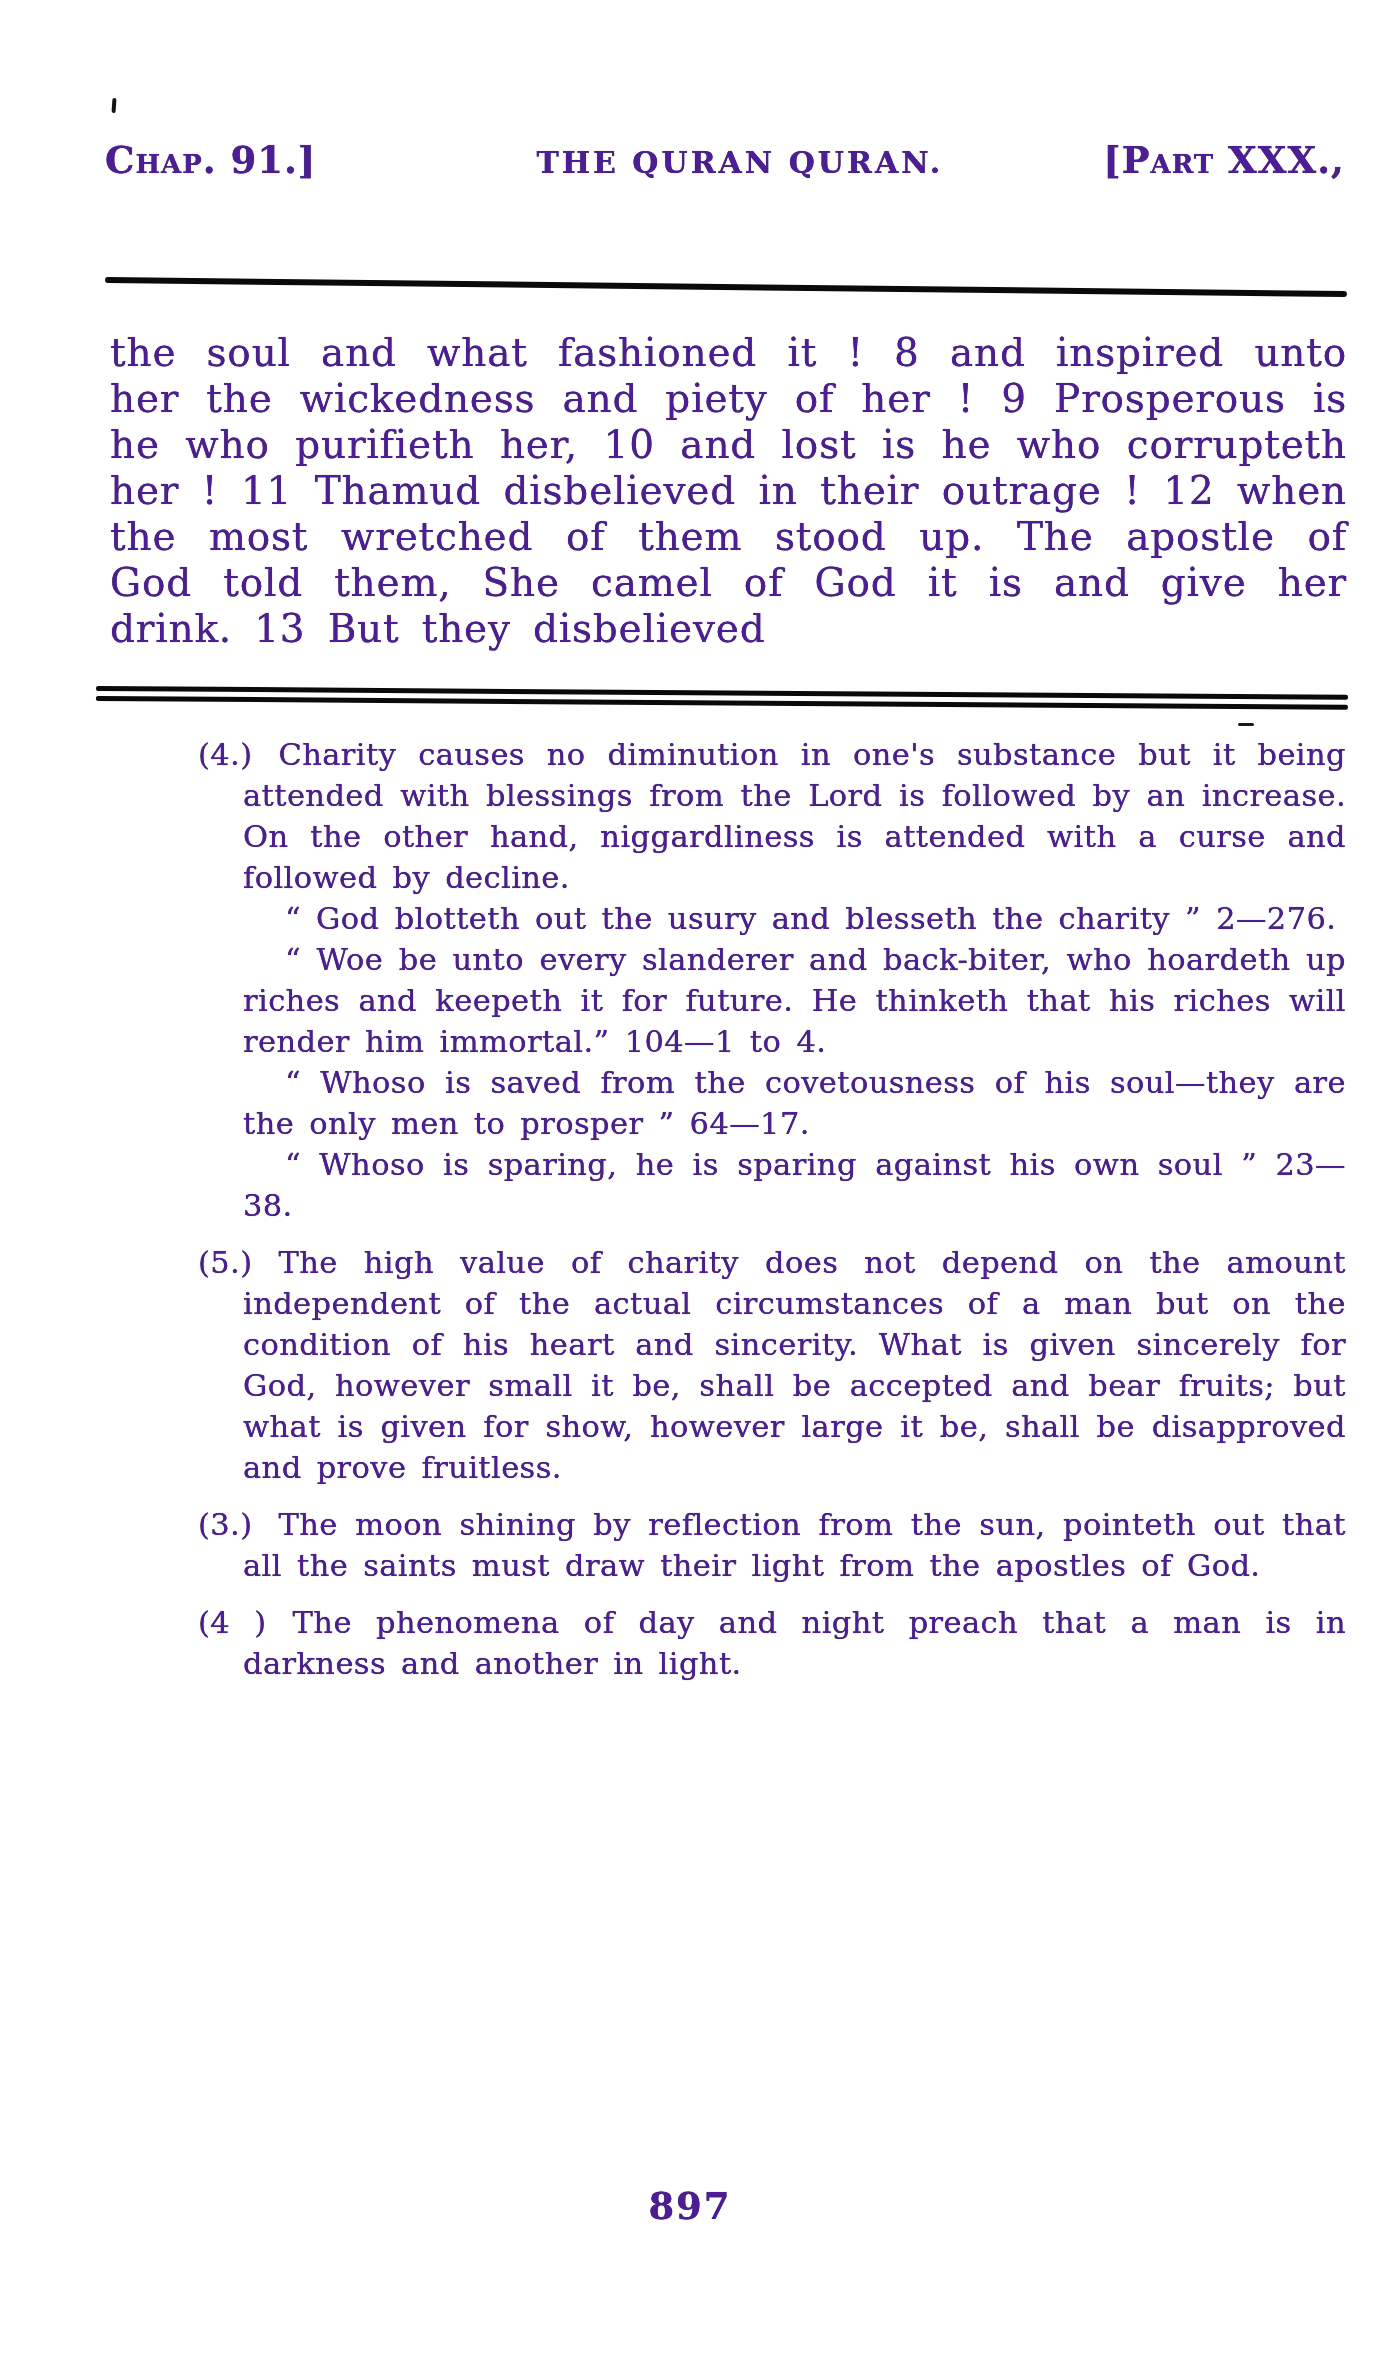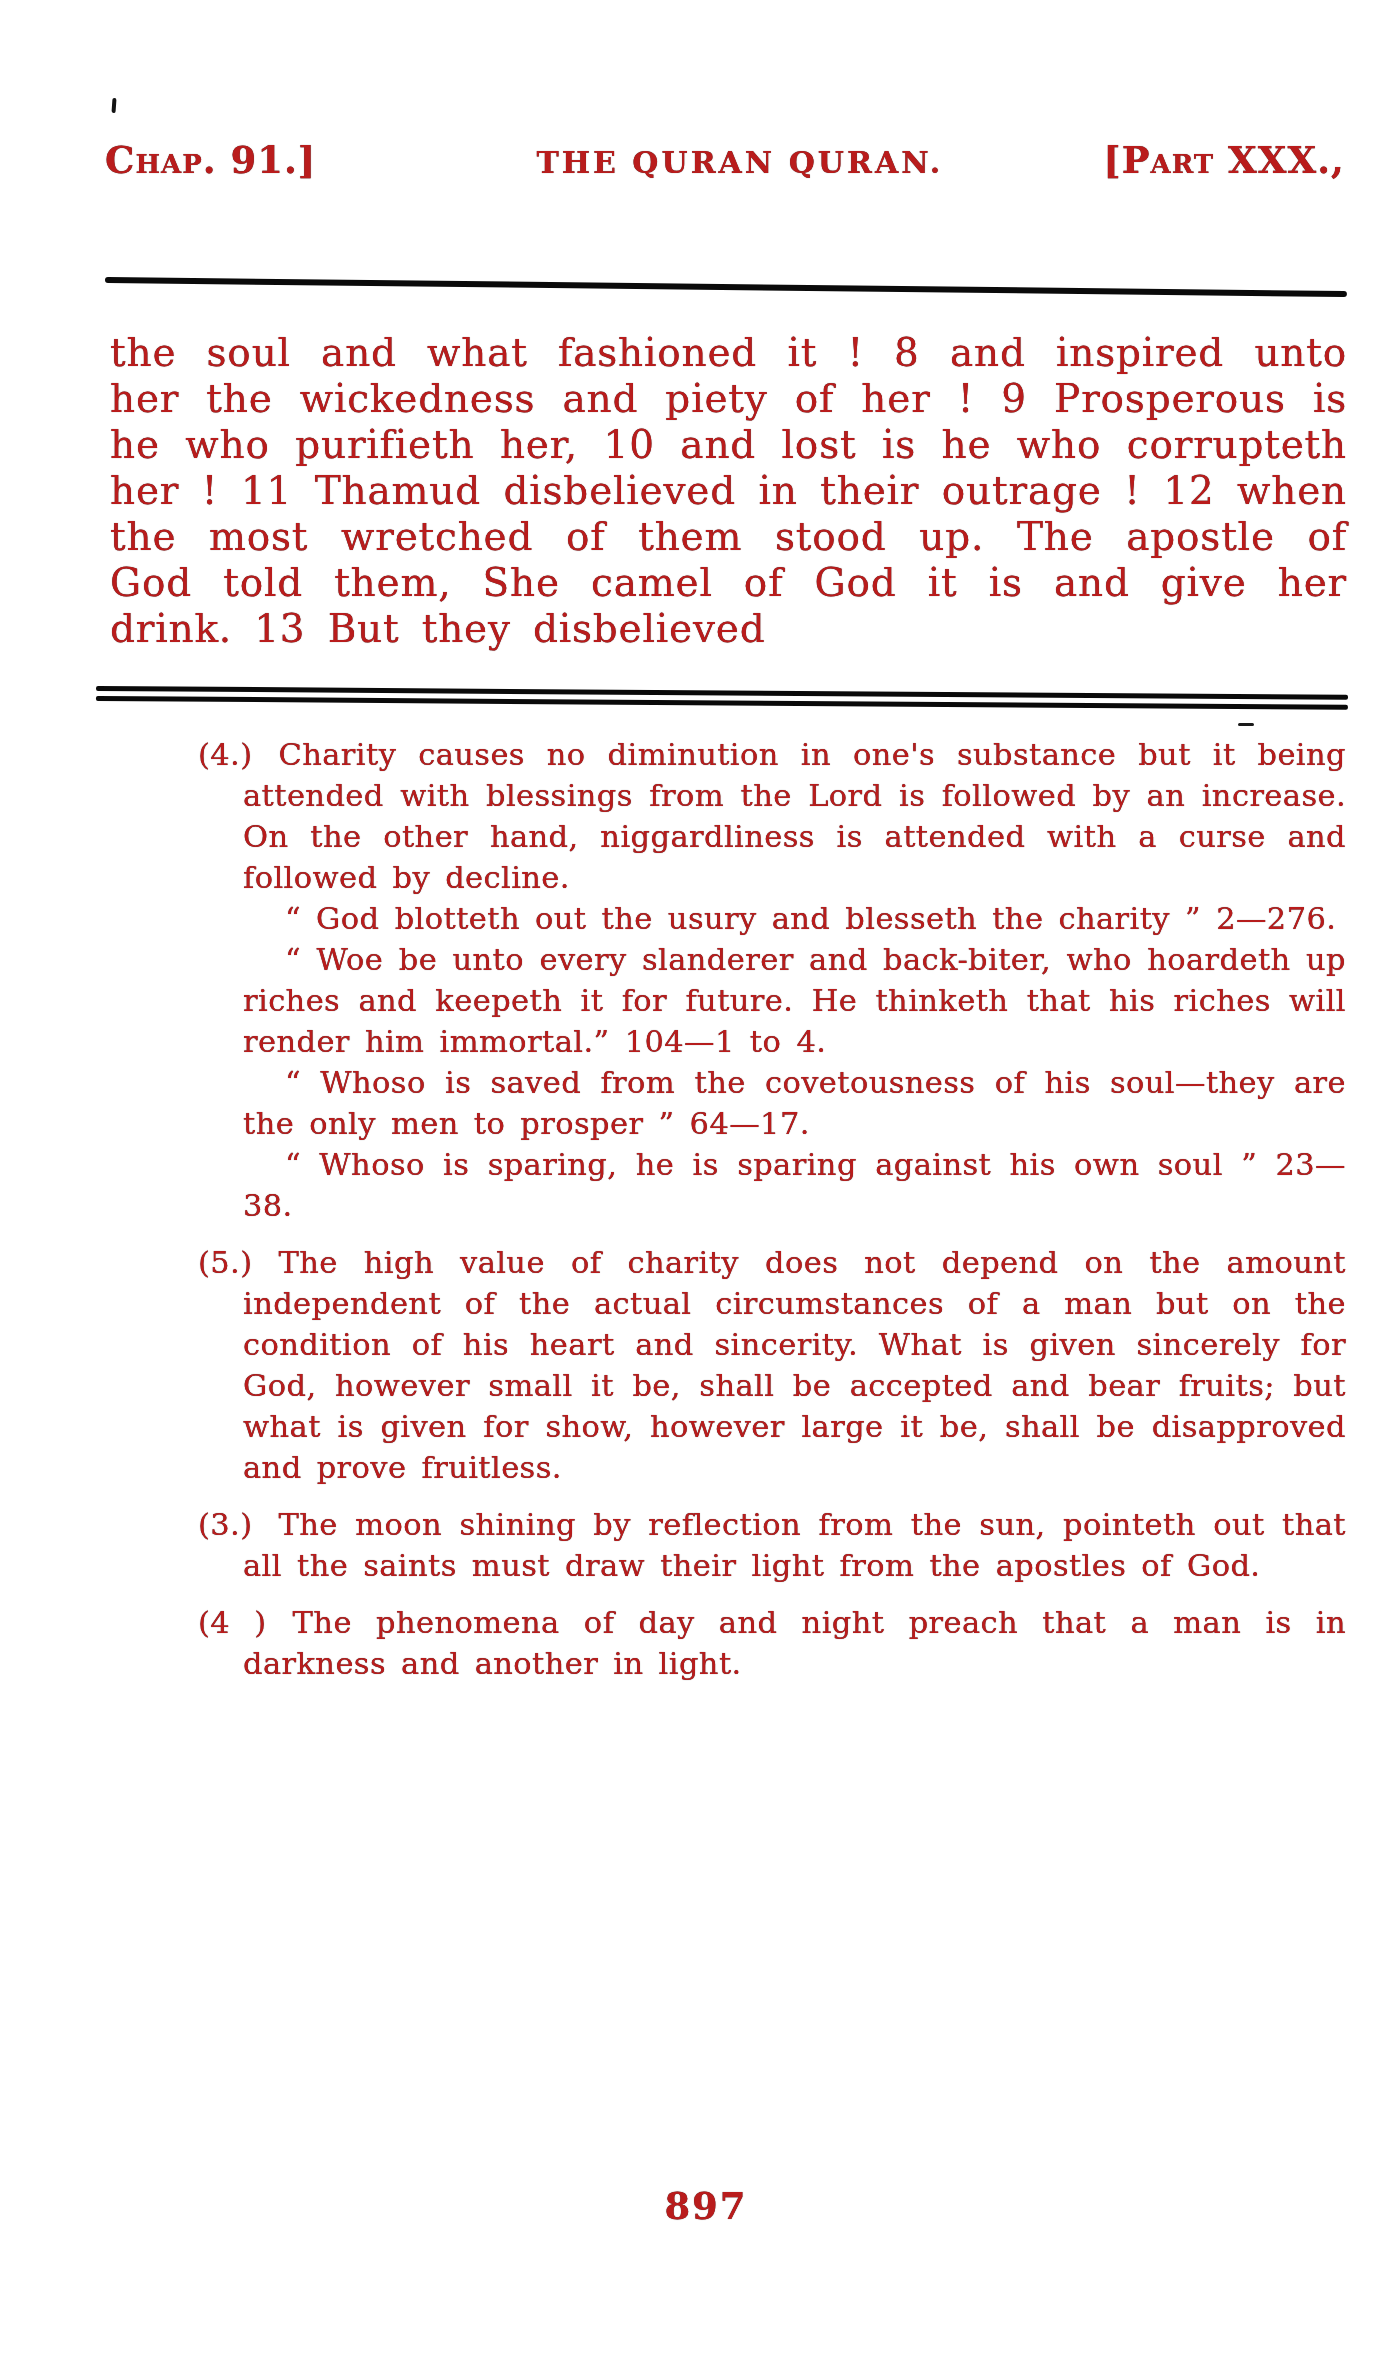--- a/index.html
+++ b/index.html
@@ -2,21 +2,21 @@
 <html><head>
 <meta charset="utf-8">
 <style>
   html, body { margin: 0; padding: 0; background: #e8e8e8; }
   .page {
     position: relative;
     width: 1400px;
     height: 2360px;
     margin: 0 auto;
     background: #ffffff;
-    color: #b91c1c;
+    color: #4c1d95;
     font-family: "DejaVu Serif", "Liberation Serif", serif;
     overflow: hidden;
     text-shadow: 0 0 0.7px rgba(0,0,0,0.85);
   }
 
   
   .header {
     position: absolute;
     top: 138px; left: 105px; right: 55px;
     display: flex;
@@ -74,21 +74,21 @@
   }
   .footnote { margin: 8px 0 16px 0; }
   .footnote p { margin: 0; }
   .fn-text { text-indent: -45px; }
   .fn-label { margin-right: 26px; }
   .fn-quote { text-indent: 42px; }
 
   
   .pagenum {
     position: absolute;
-    top: 2184px; left: 126px;
+    top: 2184px; left: 110px;
     width: 1160px;
     text-align: center;
     font-size: 37px;
     font-weight: bold;
     letter-spacing: 2px;
   }
 
   
   .speck-a {
     position: absolute;

